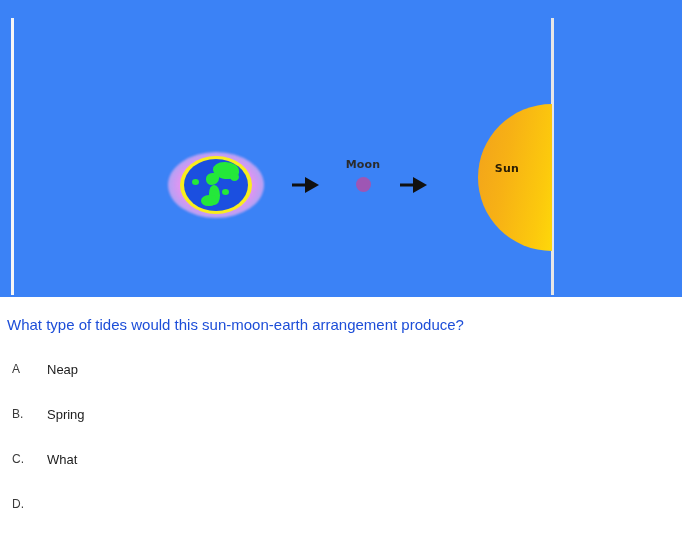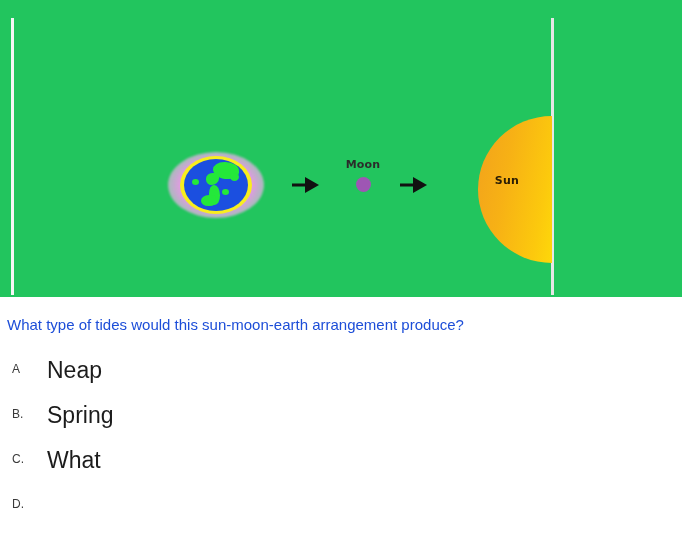--- a/index.html
+++ b/index.html
@@ -17,21 +17,21 @@
     position: relative;
   }
 
   
   #diagram-panel {
     position: absolute;
     left: 0;
     top: 0;
     width: 682px;
     height: 297px;
-    background: #22c55e;
+    background: #3b82f6;
   }
 
   .panel-rule {
     position: absolute;
     top: 18px;
     width: 3px;
     height: 277px;
     background: #ececec;
   }
   .panel-rule.left  { left: 11px;  background: #f6f6f6; }
@@ -123,21 +123,21 @@
     height: 15px;
     border-radius: 50%;
     background: #9e56b4;
     filter: blur(0.4px);
   }
 
   
   #sun-group {
     position: absolute;
     left: 478px;
-    top: 116px;
+    top: 104px;
     width: 74px;
     height: 147px;
   }
   #sun-body {
     position: absolute;
     left: 0; top: 0;
     width: 148px;
     height: 147px;
     border-radius: 50%;
     background: linear-gradient(100deg, #f2a21c 0%, #f7b115 22%, #fcc90d 46%, #ffe607 68%, #fff200 85%);
@@ -185,21 +185,21 @@
     position: absolute;
     left: 5px;
     top: 4px;
     font-size: 12px;
     color: #3a3a3a;
   }
   .option-text {
     position: absolute;
     left: 40px;
     top: 0;
-    font-size: 23px;
+    font-size: 13px;
     line-height: 24px;
     color: #1c1c1c;
   }
 </style>
 </head>
 <body>
 
 <div id="diagram-panel">
 
   <div class="panel-rule left"></div>

